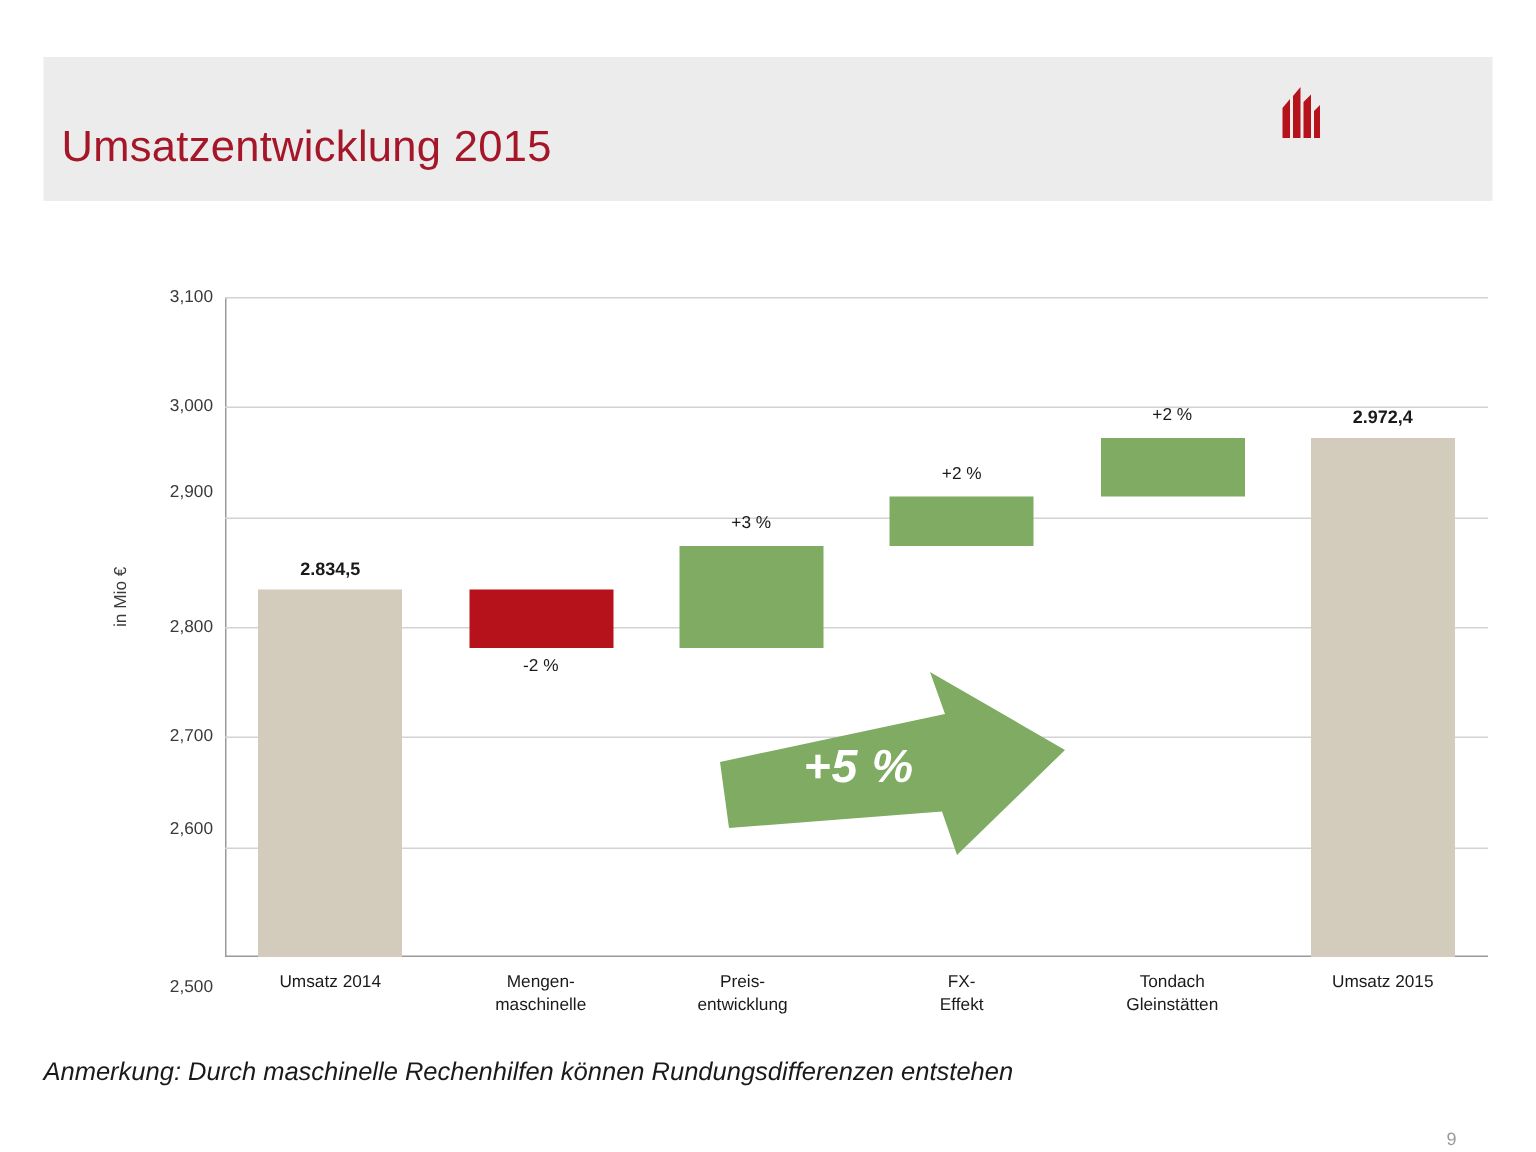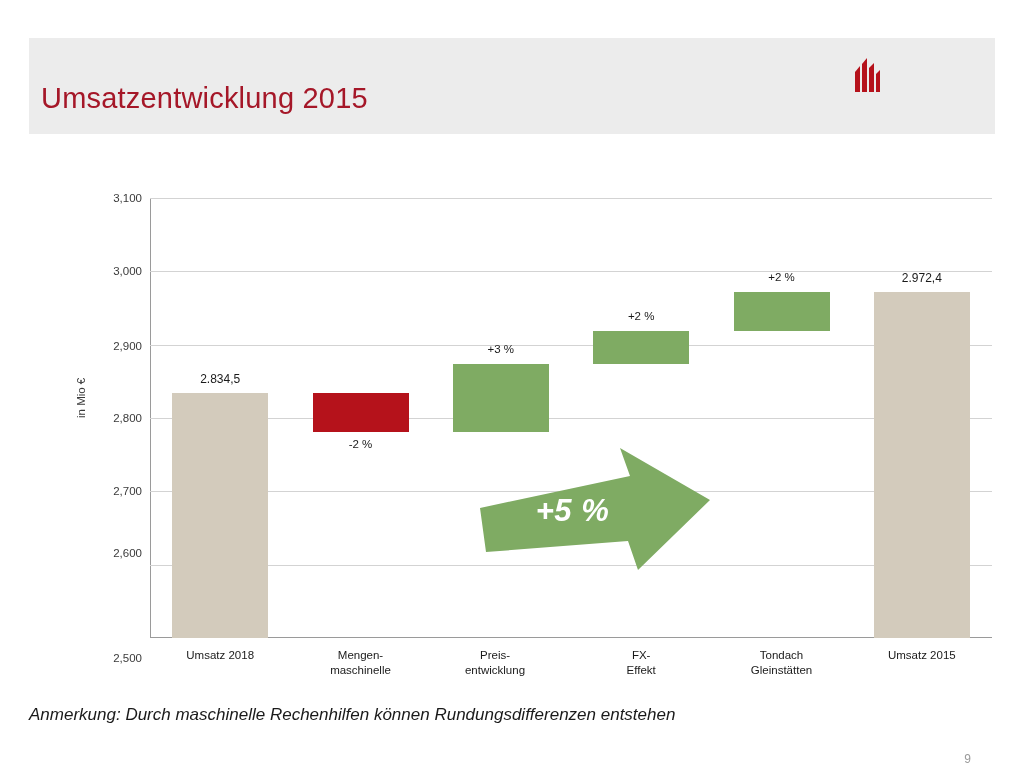--- a/index.html
+++ b/index.html
@@ -104,21 +104,21 @@
   .bar {
     position: absolute;
   }
   .bar-label {
     position: absolute;
     transform: translateX(-50%);
     font-size: 11.5px;
     color: #1a1a1a;
     white-space: nowrap;
   }
-  .bar-label.bold { font-weight: normal; font-size: 12px; }
+  .bar-label.bold { font-weight: bold; font-size: 12px; }
   .cat-label {
     position: absolute;
     transform: translateX(-50%);
     text-align: center;
     font-size: 11.5px;
     color: #1a1a1a;
     line-height: 15px;
     white-space: pre-line;
   }
   #arrow {
@@ -187,21 +187,21 @@
           <div class="gridline" style="top: 220px;"></div>
           <div class="gridline" style="top: 146.667px;"></div>
           <div class="gridline" style="top: 73.3333px;"></div>
           <div class="gridline" style="top: 0px;"></div>
         </div>
       <div id="yticks">
           <div class="ytick" style="top: 460px;">2,500</div>
           <div class="ytick" style="top: 355px;">2,600</div>
           <div class="ytick" style="top: 293.333px;">2,700</div>
           <div class="ytick" style="top: 220px;">2,800</div>
-          <div class="ytick" style="top: 148px;">2,900</div>
+          <div class="ytick" style="top: 130px;">2,900</div>
           <div class="ytick" style="top: 73.3333px;">3,000</div>
           <div class="ytick" style="top: 0px;">3,100</div>
         </div>
       <div id="bars">
           <div class="bar" style="left: 22.1667px; top: 194.7px; width: 96px; height: 245.3px; background: rgb(211, 203, 188);"></div>
           <div class="bar" style="left: 162.5px; top: 194.7px; width: 96px; height: 39.2333px; background: rgb(181, 18, 27);"></div>
           <div class="bar" style="left: 302.833px; top: 165.733px; width: 96px; height: 68.2px; background: rgb(127, 171, 99);"></div>
           <div class="bar" style="left: 443.167px; top: 132.733px; width: 96px; height: 33px; background: rgb(127, 171, 99);"></div>
           <div class="bar" style="left: 583.5px; top: 93.5733px; width: 96px; height: 39.16px; background: rgb(127, 171, 99);"></div>
           <div class="bar" style="left: 723.833px; top: 93.5733px; width: 96px; height: 346.427px; background: rgb(211, 203, 188);"></div>
@@ -215,21 +215,21 @@
           <div class="bar-label bold" style="left: 771.833px; top: 72.5733px;">2.972,4</div>
         </div>
 
       <svg id="arrow" viewBox="0 0 230 135">
         <path d="M0 60 L150 28 L140 0 L230 52 L158 122 L148 93 L6 104 Z" fill="#7fab63"></path>
       </svg>
       <div id="arrow-text">+5 %</div>
     </div>
 
     <div id="catlabels">
-        <div class="cat-label" style="left: 191.167px; top: 478px;">Umsatz 2018</div>
+        <div class="cat-label" style="left: 191.167px; top: 478px;">Umsatz 2014</div>
         <div class="cat-label" style="left: 331.5px; top: 478px;">Mengen-
 maschinelle</div>
         <div class="cat-label" style="left: 466px; top: 478px;">Preis-
 entwicklung</div>
         <div class="cat-label" style="left: 612.167px; top: 478px;">FX-
 Effekt</div>
         <div class="cat-label" style="left: 752.5px; top: 478px;">Tondach
 Gleinstätten</div>
         <div class="cat-label" style="left: 892.833px; top: 478px; text-align: right;">Umsatz 2015</div>
       </div>

